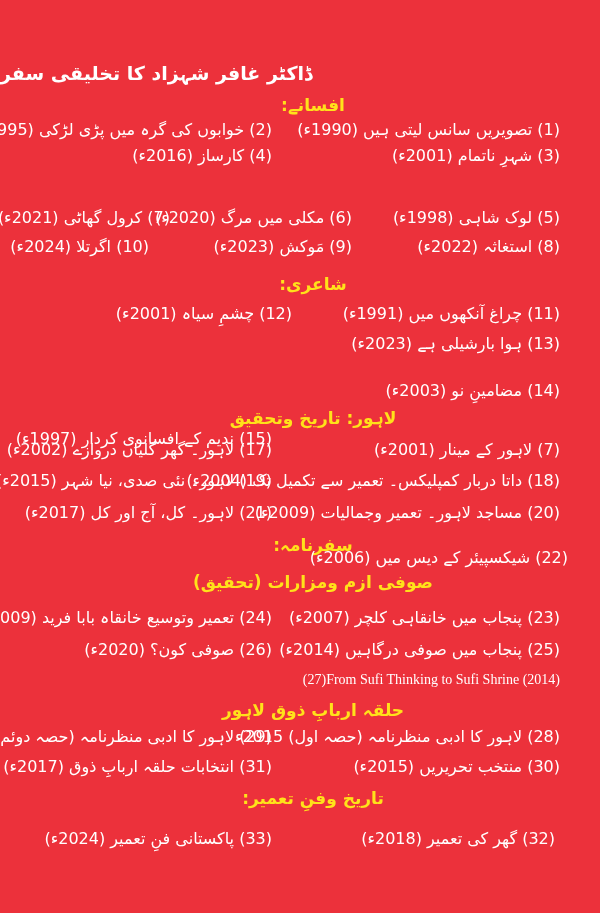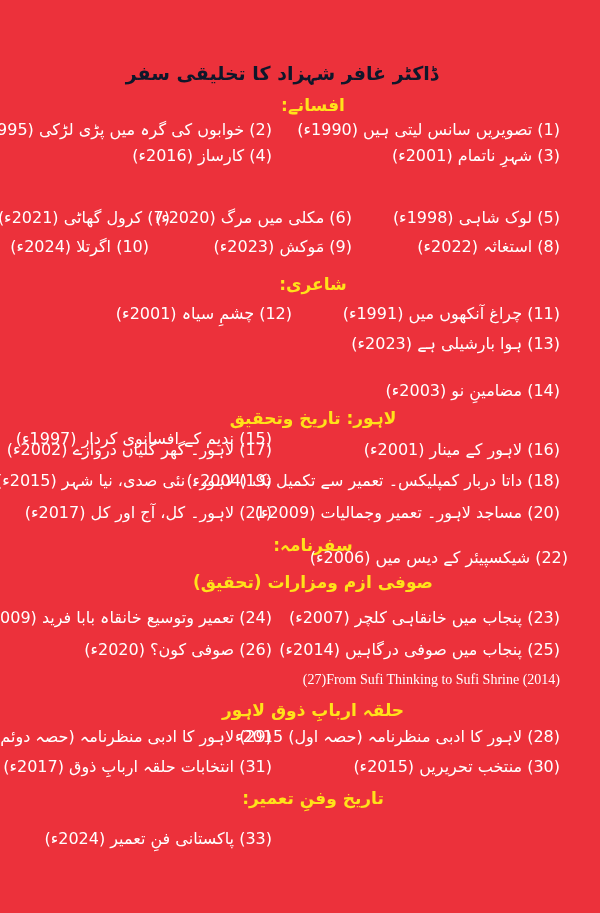--- a/index.html
+++ b/index.html
@@ -18,24 +18,24 @@
       position: relative;
       width: 600px;
       height: 913px;
       direction: rtl;
     }
     .title {
       position: absolute;
       top: 62px;
       left: 0;
       width: 564px;
-      text-align: center;
+      text-align: left;
       font-size: 19px;
       font-weight: bold;
-      color: #0f172a;
+      color: #ffffff;
       white-space: nowrap;
     }
     .heading {
       position: absolute;
       left: 13px;
       width: 600px;
       text-align: center;
       color: #FFE21A;
       font-size: 17px;
       font-weight: bold;
@@ -107,21 +107,21 @@
     <span class="item col-r">(13) ہوا بارشیلی ہے (2023ء)</span>
   </div>
 
   <div class="row" style="top:381px;">
     <span class="item col-r">(14) مضامینِ نو (2003ء)</span>
     <span class="item col-l" style="right:328px;margin-top:48px;">(15) ندیم کے افسانوی کردار (1997ء)</span>
   </div>
 
   <div class="heading" style="top:408px;">لاہور: تاریخ وتحقیق</div>
   <div class="row" style="top:440px;">
-    <span class="item col-r">(16) لاہور کے مینار (2001ء)</span>
+    <span class="item col-r">(7) لاہور کے مینار (2001ء)</span>
     <span class="item col-l" style="right:328px;">(17) لاہور۔ گھر گلیاں دروازے (2002ء)</span>
   </div>
   <div class="row" style="top:471px;">
     <span class="item col-r">(18) داتا دربار کمپلیکس۔ تعمیر سے تکمیل تک (2004ء)</span>
     <span class="item col-l" style="right:328px;">(19) لاہور۔ نئی صدی، نیا شہر (2015ء)</span>
   </div>
   <div class="row" style="top:503px;">
     <span class="item col-r">(20) مساجد لاہور۔ تعمیر وجمالیات (2009ء)</span>
     <span class="item col-l" style="right:328px;">(21) لاہور۔ کل، آج اور کل (2017ء)</span>
   </div>
@@ -149,16 +149,17 @@
     <span class="item col-r">(28) لاہور کا ادبی منظرنامہ (حصہ اول) 2015ء</span>
     <span class="item col-l" style="right:328px;">(29) لاہور کا ادبی منظرنامہ (حصہ دوئم) 2015ء</span>
   </div>
   <div class="row" style="top:757px;">
     <span class="item col-r">(30) منتخب تحریریں (2015ء)</span>
     <span class="item col-l" style="right:328px;">(31) انتخابات حلقہ اربابِ ذوق (2017ء)</span>
   </div>
 
   <div class="heading" style="top:788px;">تاریخ وفنِ تعمیر:</div>
   <div class="row" style="top:829px;">
+    <span class="item" style="right:45px;">(32) گھر کی تعمیر (2018ء)</span>
     <span class="item col-l" style="right:328px;">(33) پاکستانی فنِ تعمیر (2024ء)</span>
   </div>
 
 </div>
 
 </body></html>

